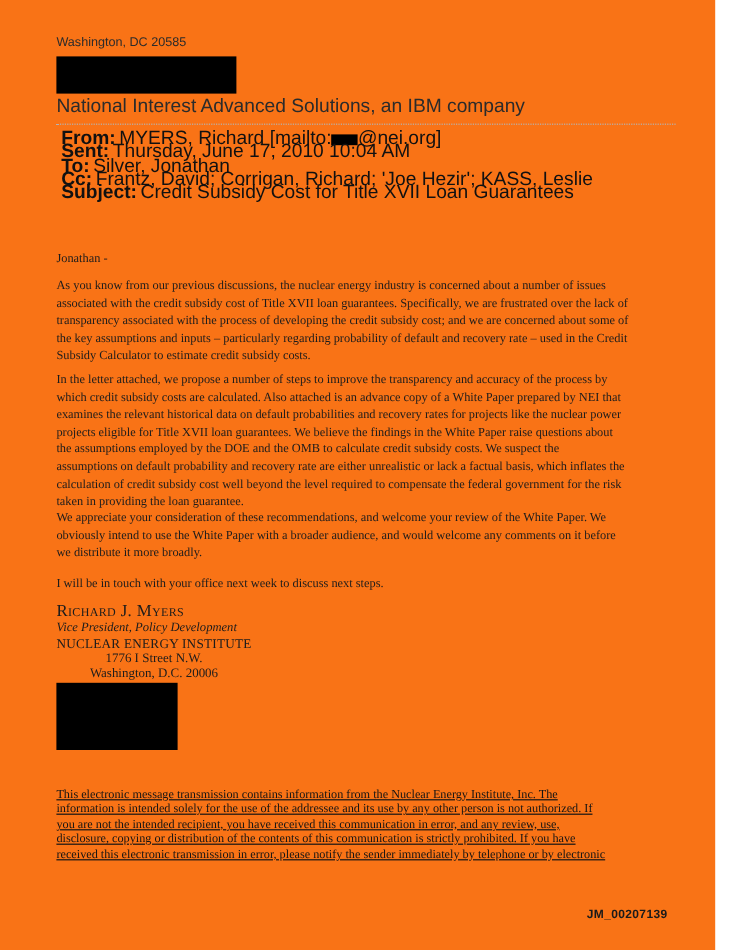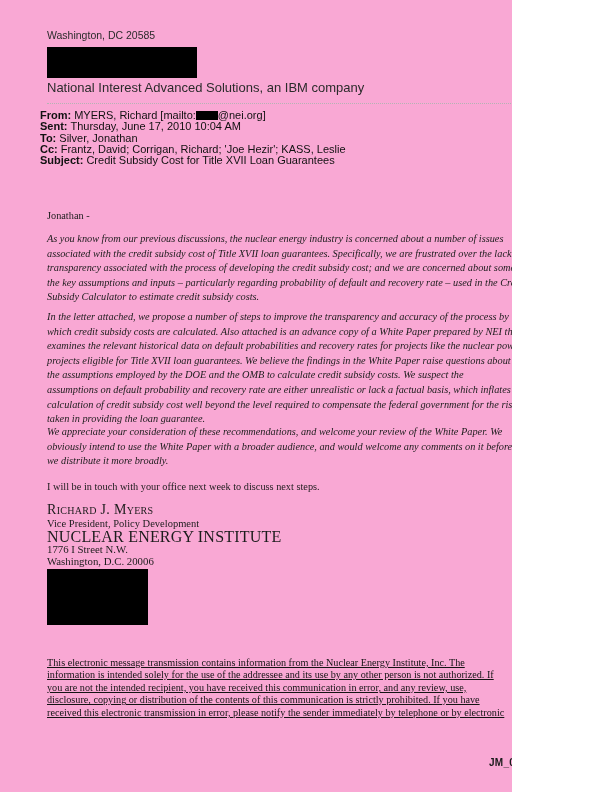--- a/index.html
+++ b/index.html
@@ -2,79 +2,79 @@
 <html><head>
 <meta charset="utf-8">
 <style>
   html, body {
     margin: 0;
     padding: 0;
     background: #ffffff;
   }
   .page {
     position: relative;
-    width: 512px;
+    width: 596px;
     height: 792px;
-    background: #f9a8d4;
+    background: #f97316;
     overflow: hidden;
     font-family: "Liberation Serif", serif;
     color: #1a1a1a;
   }
   
   .sans { font-family: "Liberation Sans", sans-serif; }
   .addr-line {
     position: absolute; top: 29px; left: 47px;
     font-size: 10.5px; color: #2b2b2b;
   }
   .redaction { background: #000; position: absolute; }
   .redaction-letterhead { top: 47px; left: 47px; width: 150px; height: 31px; }
   .company-line {
     position: absolute; top: 80px; left: 47px;
-    font-size: 13px; color: #2b2b2b;
+    font-size: 16px; color: #2b2b2b;
   }
   .separator {
     position: absolute; top: 103px; left: 47px; width: 516px; height: 0;
     border-top: 1px dotted #b4b4b4;
   }
   
   .email-header {
-    position: absolute; top: 110px; left: 40px;
-    font-size: 11px; line-height: 11.3px; color: #111;
+    position: absolute; top: 110px; left: 51px;
+    font-size: 16px; line-height: 11.3px; color: #111;
   }
   .email-header .hlabel { font-weight: bold; margin-right: 3px; }
   .redaction-inline {
     display: inline-block; background: #000;
     width: 22px; height: 9px; vertical-align: -1px;
   }
   
   .body-text {
     position: absolute; left: 47px; width: 552px;
     font-size: 10.3px; line-height: 14.6px; color: #1c1c1c;
     letter-spacing: 0px;
     margin-top: 30px;
   }
-  .para { white-space: pre-line; font-style: italic; }
+  .para { white-space: pre-line; }
   .salutation { top: 179px; }
   .p1 { top: 202px; }
   .p2 { top: 280px; }
   .p3 { top: 395px; }
   .p4 { top: 450px; }
   .closing { top: 475px; }
   
   .signature {
     position: absolute; top: 501px; left: 47px;
     color: #1c1c1c;
   }
   .sig-name {
     font-variant: small-caps; font-size: 14px; line-height: 17px;
     letter-spacing: 0.3px;
   }
-  .sig-title { font-size: 10.5px; line-height: 12.6px; }
-  .sig-org { font-size: 16px; line-height: 12.6px; letter-spacing: 0.2px; }
-  .sig-addr { font-size: 10.8px; line-height: 12.2px; }
+  .sig-title { font-style: italic; font-size: 10.5px; line-height: 12.6px; }
+  .sig-org { font-size: 11px; line-height: 12.6px; letter-spacing: 0.2px; }
+  .sig-addr { font-size: 10.8px; line-height: 12.2px; text-align: center; }
   .redaction-signature { top: 569px; left: 47px; width: 101px; height: 56px; }
   
   .footer-disclaimer {
     position: absolute; top: 657px; left: 47px; width: 560px;
     font-size: 10.2px; line-height: 12.4px; color: #141414;
     white-space: pre-line;
     text-decoration: underline;
   }
   
   .bates {

